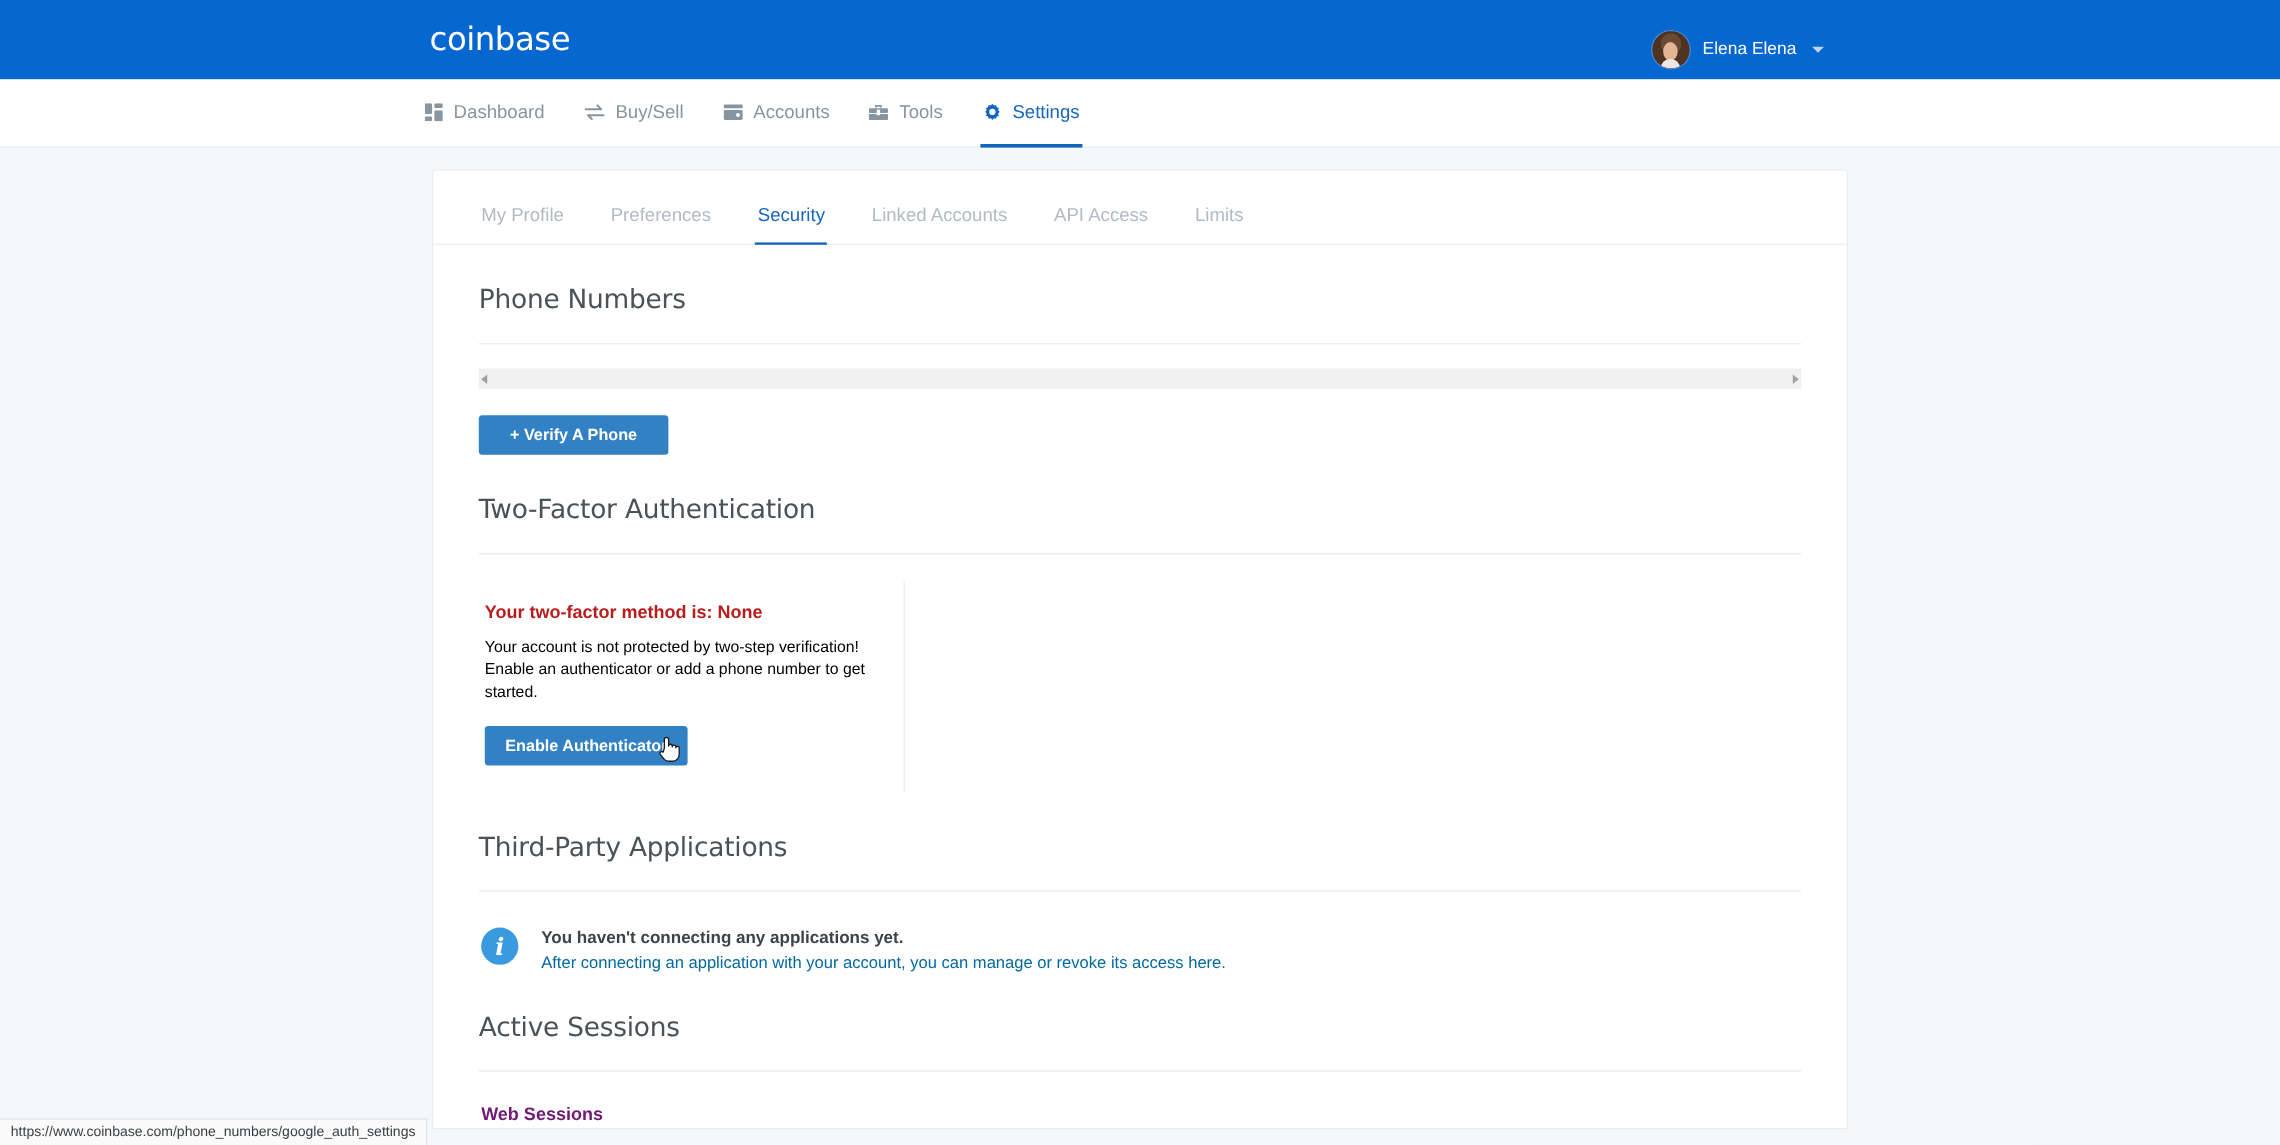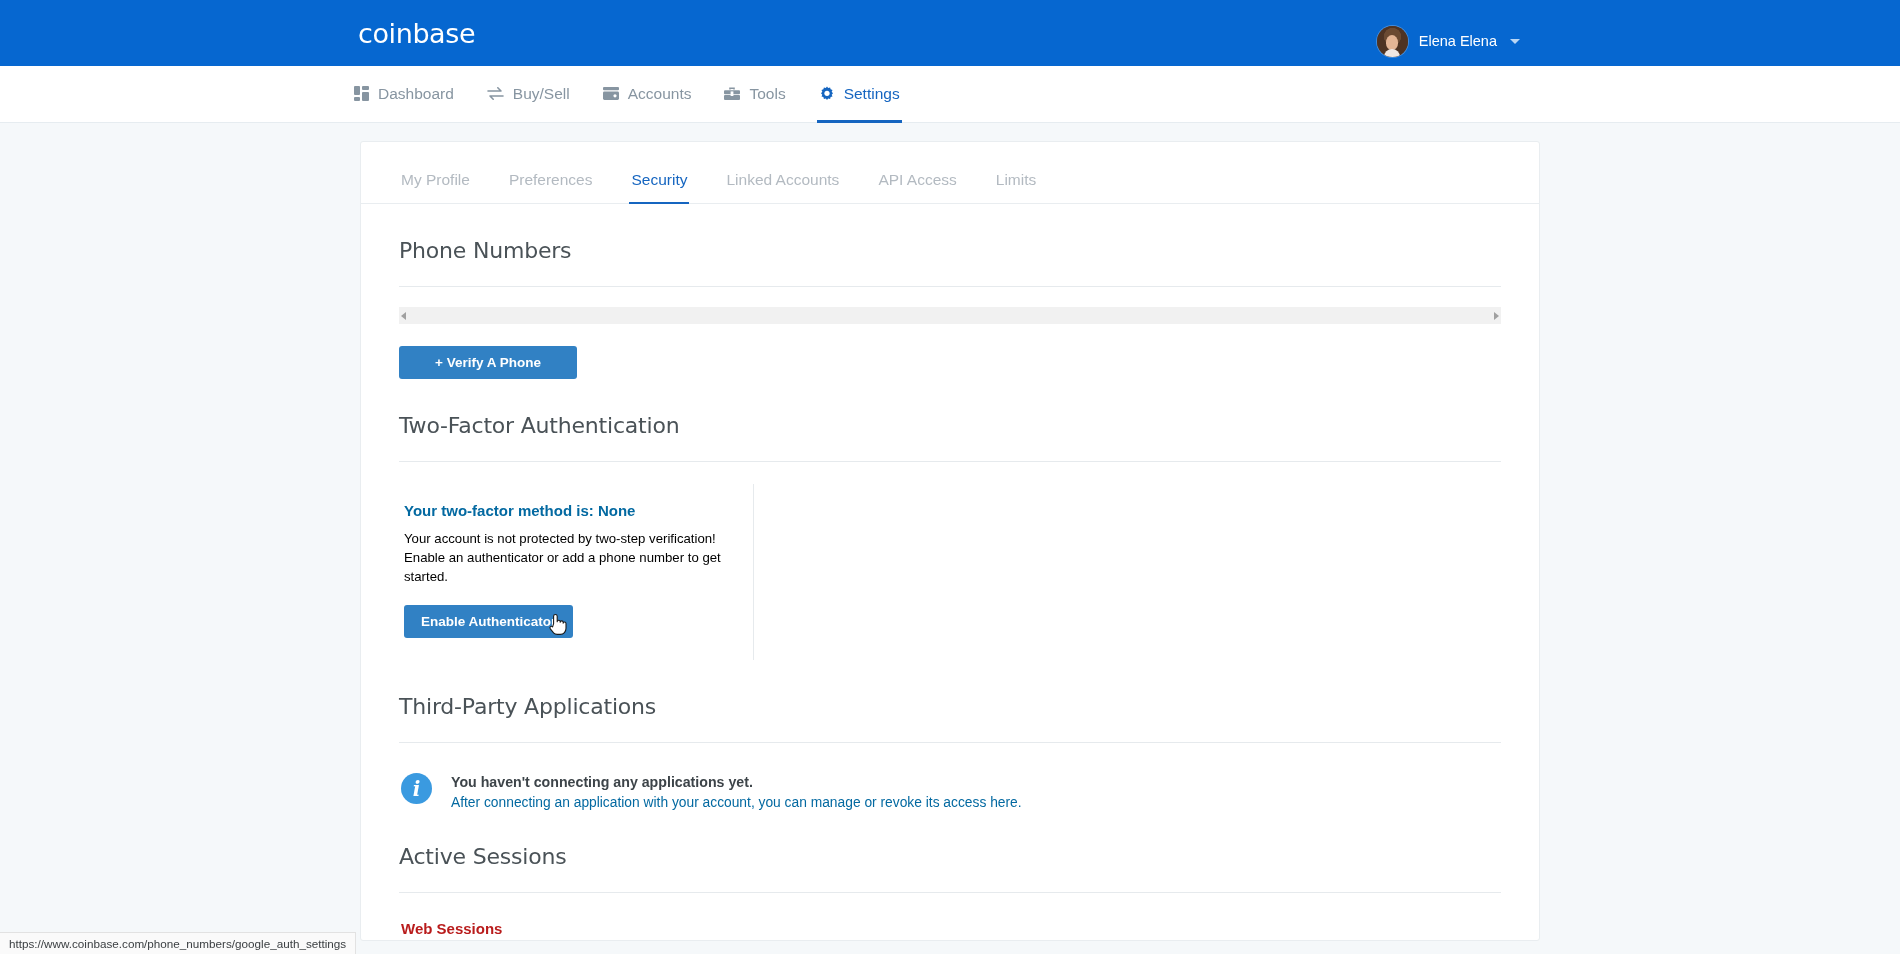--- a/index.html
+++ b/index.html
@@ -184,42 +184,42 @@
     border: none;
     border-radius: 3px;
     font-family: "Liberation Sans", sans-serif;
     font-weight: bold;
     font-size: 13.5px;
     cursor: pointer;
     line-height: 1;
   }
   .btn-verify {
     height: 33px;
-    padding: 0 36px;
+    padding: 0 26px;
     margin-top: 22px;
   }
   .btn-auth {
     height: 33px;
     padding: 0 17px;
     margin-top: 19px;
   }
 
   
   .twofa {
     display: flex;
     margin-top: 22px;
     min-height: 150px;
   }
   .twofa-left {
     width: 355px;
     padding: 18px 0 22px 5px;
     border-right: 1px solid #e6eaed;
   }
   .twofa-title {
-    color: #0369a1;
+    color: #b91c1c;
     font-weight: bold;
     font-size: 15px;
     margin: 0;
   }
   .twofa-desc {
     color: #000000;
     font-size: 13.2px;
     line-height: 1.45;
     margin: 10px 0 0 0;
     max-width: 345px;
@@ -256,21 +256,21 @@
     margin: 1px 0 0 0;
   }
   .info-sub {
     color: #0369a1;
     font-size: 13.8px;
     margin: 5px 0 0 0;
     text-align: center;
   }
 
   .web-sessions {
-    color: #b91c1c;
+    color: #701a75;
     font-weight: bold;
     font-size: 15px;
     margin-top: 27px;
     padding-left: 2px;
   }
 
   
   .statusbar {
     position: absolute;
     left: 0;

